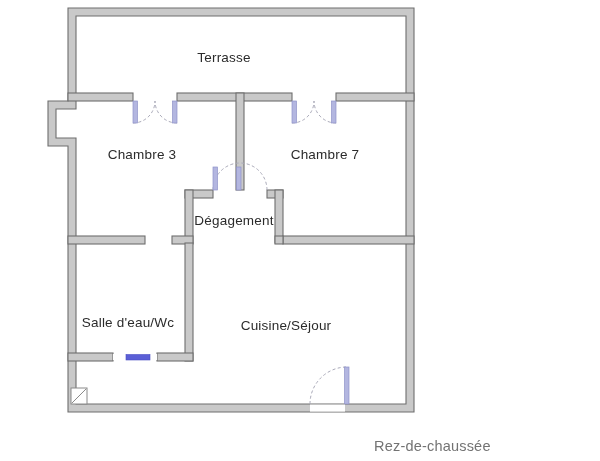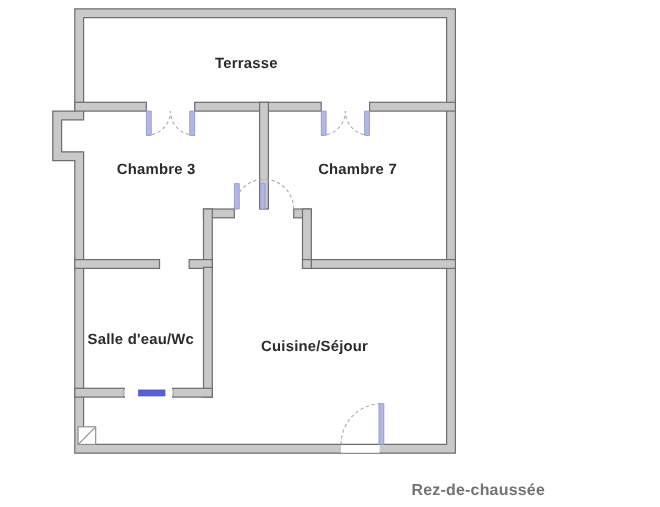--- a/index.html
+++ b/index.html
@@ -12,21 +12,20 @@
     height: 461px;
     position: relative;
     overflow: hidden;
     font-family: "Liberation Sans", sans-serif;
   }
   #plan-root {
     position: absolute;
     left: 0; top: 0;
     width: 517px;
     height: 461px;
-    font-weight: bold;
   }
   #floorplan-svg {
     position: absolute;
     left: 0; top: 0;
     width: 600px;
     height: 461px;
     display: block;
   }
   .room-label {
     position: absolute;
@@ -143,20 +142,21 @@
     </g>
 
   </svg>
 
   <div class="room-label" style="left:224px; top:57px;">Terrasse</div>
 
   <div class="room-label" style="left:142px; top:154px;">Chambre 3</div>
 
   <div class="room-label" style="left:325px; top:154px;">Chambre 7</div>
 
+  <div class="room-label" style="left:234px; top:220px;">Dégagement</div>
 
-  <div class="room-label" style="left:128px; top:308px;">Salle d'eau/Wc</div>
+  <div class="room-label" style="left:128px; top:322px;">Salle d'eau/Wc</div>
 
-  <div class="room-label" style="left:286px; top:315px;">Cuisine/Séjour</div>
+  <div class="room-label" style="left:286px; top:325px;">Cuisine/Séjour</div>
 
   <div class="plan-caption" style="left:374px; top:438px;">Rez-de-chaussée</div>
 
 </div>
 
 </body></html>

